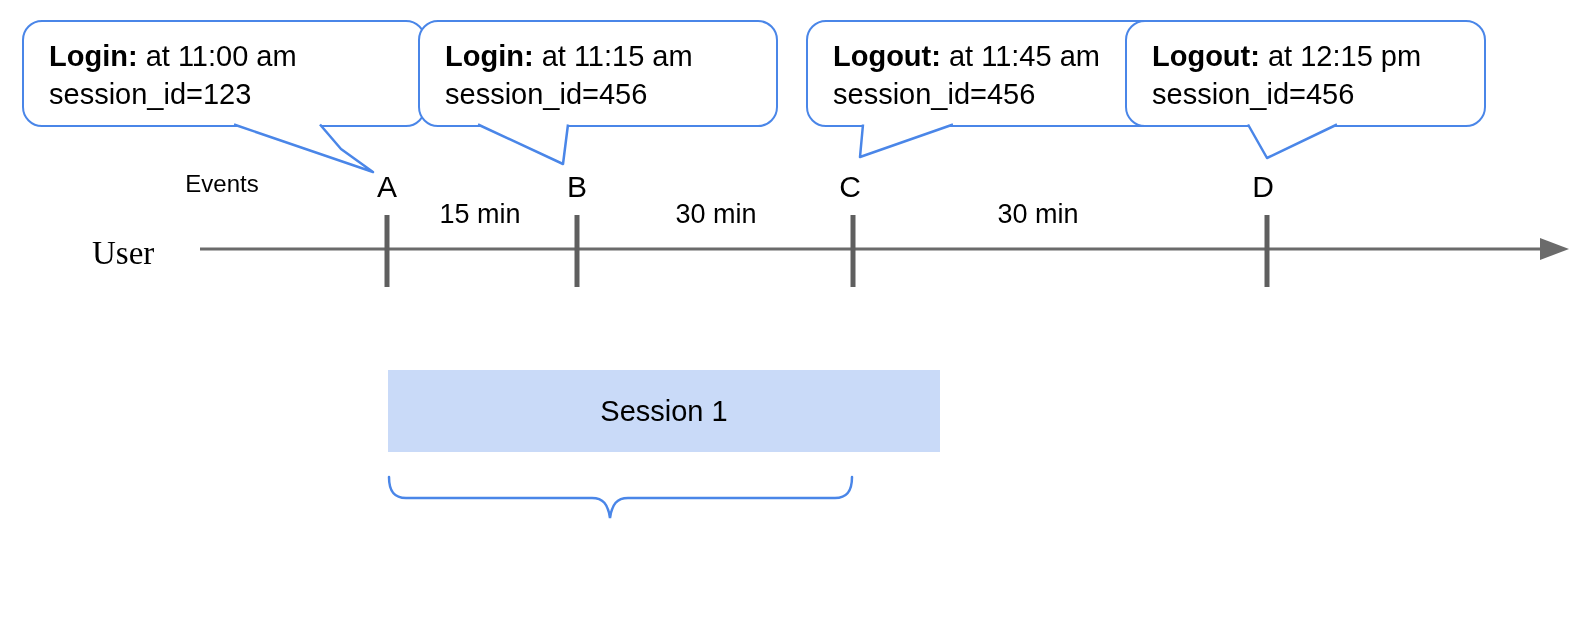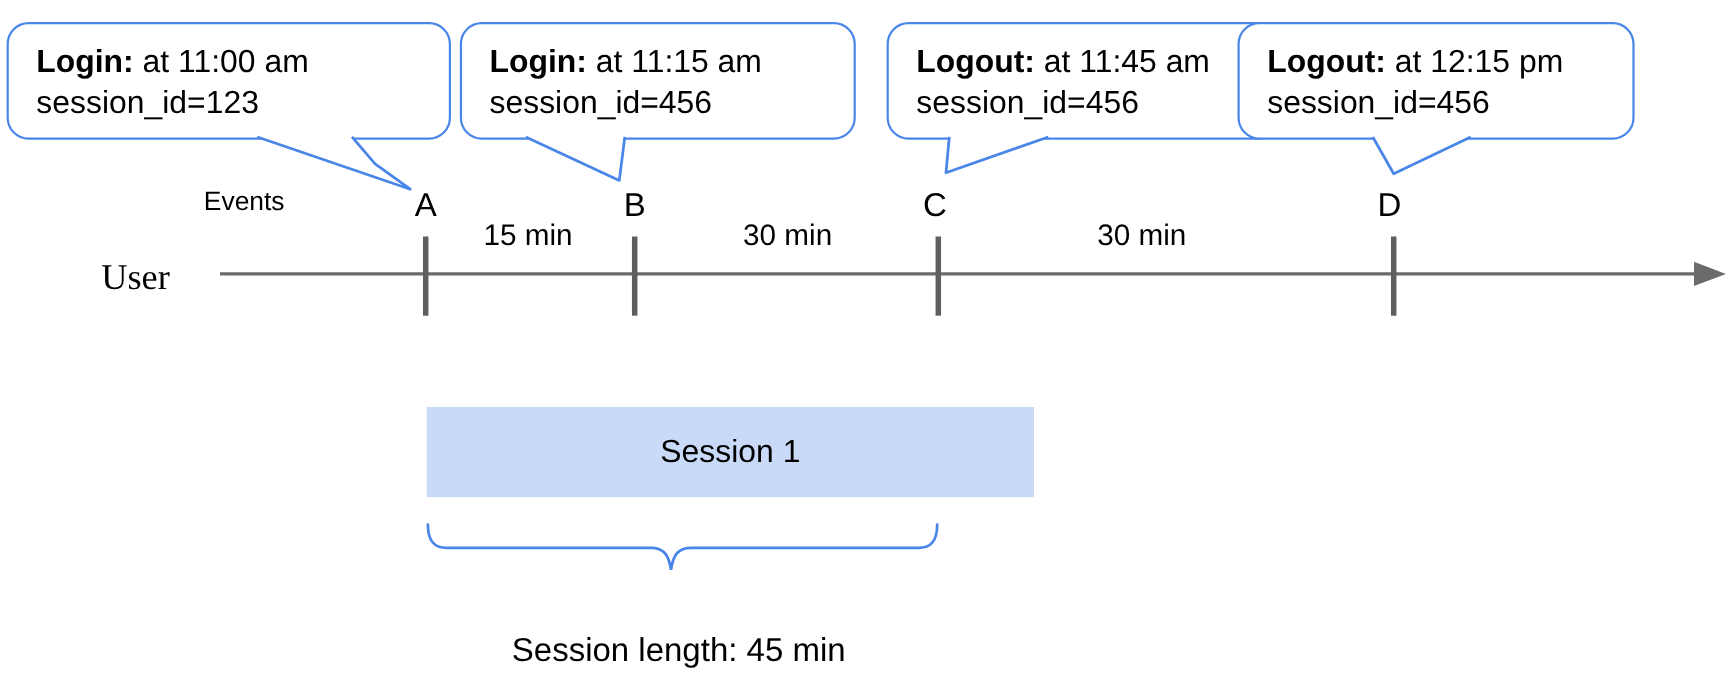--- a/index.html
+++ b/index.html
@@ -74,21 +74,21 @@
     justify-content: center;
     font-size: 29px;
     color: var(--ink);
   }
 </style>
 </head>
 <body>
 
 <div class="canvas">
 
-  <div class="bubble" style="left:6px; width:404px;">
+  <div class="bubble" style="left:22px; width:404px;">
     <div><span class="b">Login:</span><span> at 11:00 am</span></div>
     <div>session_id=123</div>
   </div>
 
   <div class="bubble" style="left:418px; width:360px;">
     <div><span class="b">Login:</span><span> at 11:15 am</span></div>
     <div>session_id=456</div>
   </div>
 
   <div class="bubble" style="left:806px; width:359px;">
@@ -128,15 +128,14 @@
 
   <div class="lbl marker-lbl centered" style="left:387px;">A</div>
   <div class="lbl marker-lbl centered" style="left:577px;">B</div>
   <div class="lbl marker-lbl centered" style="left:850px;">C</div>
   <div class="lbl marker-lbl centered" style="left:1263px;">D</div>
 
   <div class="lbl interval-lbl centered" style="left:480px;">15 min</div>
   <div class="lbl interval-lbl centered" style="left:716px;">30 min</div>
   <div class="lbl interval-lbl centered" style="left:1038px;">30 min</div>
 
-  <div class="lbl length-lbl centered" style="left:617px;">Session length: 45 min</div>
 
 </div>
 
 </body></html>

